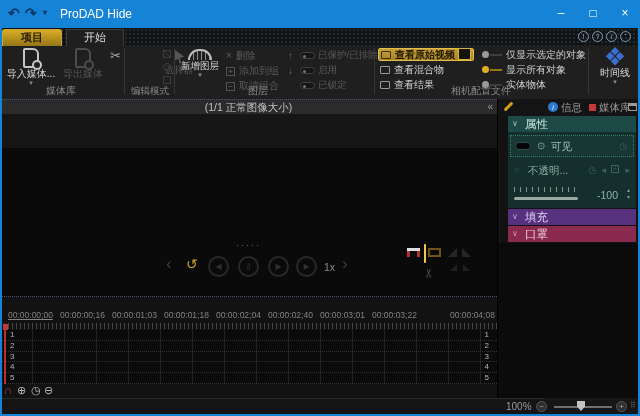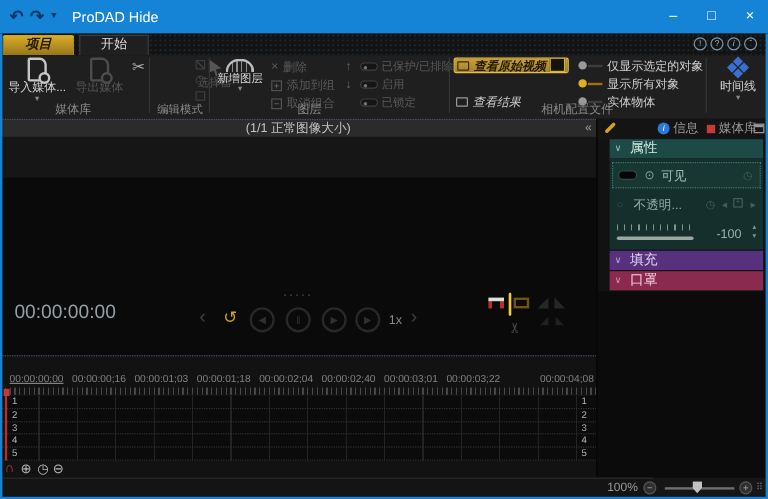--- a/index.html
+++ b/index.html
@@ -9,21 +9,21 @@
   .a{position:absolute;}
   .edge{background:#1583d6;}
   
   .titlebar{left:0;top:0;width:640px;height:28px;background:#1583d6;color:#fff;}
   .tb-ico{color:#0c3766;font-weight:bold;}
   .winbtn{width:26px;text-align:center;color:#fff;font-size:12px;top:6px;}
   
   .tabstrip{left:0;top:28px;width:640px;height:18px;background:#131313;
     background-image:radial-gradient(#1d2c3a 0.8px,transparent 0.8px);background-size:4px 4px;}
   .tab-gold{background:linear-gradient(#d9ad26,#96751a);border:1px solid #c9a43c;border-bottom:none;
-    border-radius:3px 3px 0 0;color:#241b00;font-weight:bold;font-style:italic;}
+    border-radius:3px 3px 0 0;color:#241b00;font-weight:bold;}
   .tab-dark{background:#1f1f1f;border:1px solid #3c3c3c;border-bottom:none;color:#dcdcdc;}
   .qico{width:11px;height:11px;border:1px solid #7d97ad;border-radius:50%;color:#a8bccc;
     font-size:7px;line-height:9px;text-align:center;}
   
   .ribbon{left:0;top:46px;width:640px;height:53px;background:#1f1f1f;}
   .sep{top:2px;width:1px;height:46px;background:#353535;}
   .gl{bottom:1px;font-size:10px;color:#8a8a8a;text-align:center;}
   .bigbtn{top:0;height:46px;display:flex;flex-direction:column;align-items:center;justify-content:flex-start;}
   .blbl{font-size:10px;color:#d6d6d6;white-space:nowrap;line-height:12px;}
   .blbl.dim{color:#565656;}
@@ -35,21 +35,21 @@
   .cursor{width:11px;height:15px;background:#555;clip-path:polygon(0 0,100% 52%,58% 60%,72% 92%,58% 100%,44% 66%,0 78%);}
   .mini{width:8px;height:8px;border:1px solid #3c3c3c;}
   .dome{width:24px;height:11px;border:2px solid #bdbdbd;border-bottom:none;border-radius:12px 12px 0 0;
     background:repeating-linear-gradient(90deg,transparent 0 3px,#8c8c8c 3px 4px);}
   .rrow{display:flex;align-items:center;gap:4px;font-size:10px;color:#5a5a5a;white-space:nowrap;}
   .xico{color:#5f5f5f;font-size:10px;line-height:10px;}
   .box{width:9px;height:9px;border:1px solid #525252;color:#6e6e6e;font-size:8px;line-height:7px;text-align:center;}
   .pill{width:15px;height:7px;border-radius:4px;background:#151515;border:1px solid #404040;position:relative;flex:none;}
   .pill::after{content:"";position:absolute;left:2px;top:1.5px;width:3px;height:3px;border-radius:50%;background:#737373;}
   .mon{width:10px;height:8px;border:1px solid #9a9a9a;border-radius:1px;flex:none;}
-  .vrow{display:flex;align-items:center;gap:4px;font-size:10px;color:#cfcfcf;white-space:nowrap;height:13px;padding:0 2px;font-style:italic;}
+  .vrow{display:flex;align-items:center;gap:4px;font-size:10px;color:#cfcfcf;white-space:nowrap;height:13px;padding:0 2px;}
   .vrow.sel{background:linear-gradient(#c79f35,#a7842a);border:1px solid #e3bd4d;border-radius:2px;color:#221b02;font-weight:bold;}
   .vrow.sel .mon{border-color:#3a2d08;}
   .tog{width:20px;height:9px;display:flex;align-items:center;flex:none;}
   .tog .knob{width:7px;height:7px;border-radius:50%;background:#9a9a9a;flex:none;}
   .tog .bar{flex:1;height:2px;background:#3d3d3d;margin-left:1px;}
   .tog.on .knob{background:#e2ae20;}.tog.on .bar{background:#9a7414;}
   .trow-lbl{display:flex;align-items:center;gap:4px;font-size:10px;color:#cfcfcf;white-space:nowrap;height:13px;}
   .pin4{width:14px;height:14px;transform:rotate(45deg);display:grid;grid-template-columns:6px 6px;grid-template-rows:6px 6px;gap:1px;}
   .pin4 i{background:#3a6fd0;display:block;}
   
@@ -178,20 +178,24 @@
       <span class="pill"></span>
       <span>已锁定</span>
     </div>
     <div class="a gl" style="left:176px;width:164px;">图层</div>
     <div class="a sep" style="left:374px;"></div>
 
     <div class="a vrow sel" style="left:378px;top:2px;width:96px;">
       <span class="mon"></span>
       <span>查看原始视频</span>
     </div>
+    <div class="a vrow" style="left:378px;top:17px;width:96px;">
+      <span class="mon"></span>
+      <span>查看混合物</span>
+    </div>
     <div class="a vrow" style="left:378px;top:32px;width:96px;">
       <span class="mon"></span>
       <span>查看结果</span>
     </div>
     <span class="a" style="left:458px;top:2px;width:13px;height:12px;background:#14120a;border:1px solid #d6b334;"></span>
     <div class="a trow-lbl" style="left:482px;top:2px;">
       <span class="tog">
           <span class="knob"></span>
           <span class="bar"></span>
         </span>
@@ -227,21 +231,20 @@
   </div>
 
   <div class="a phead">
     <span>(1/1 正常图像大小)</span>
     <span class="a" style="right:4px;top:0;color:#9a9a9a;font-size:10px;">«</span>
   </div>
 
 
   <div class="a canvas">
     <span class="a" style="left:0;right:0;top:92px;text-align:center;color:#6a6a6a;font-size:9px;letter-spacing:2px;">·····</span>
-    <span class="a" style="left:12px;top:104px;font-size:16px;color:#97a0a6;">00:00:00:00</span>
     <span class="a" style="left:166px;top:106px;font-size:17px;color:#3c3c3c;">‹</span>
     <span class="a" style="left:186px;top:108px;font-size:14px;color:#c9a227;">↺</span>
     <span class="a circ" style="left:208px;top:108px;">◀</span>
     <span class="a circ" style="left:238px;top:108px;font-size:9px;">‖</span>
     <span class="a circ" style="left:268px;top:108px;">▶</span>
     <span class="a circ" style="left:296px;top:108px;">▶</span>
     <span class="a" style="left:324px;top:113px;font-size:10.5px;color:#8a8a8a;">1x</span>
     <span class="a" style="left:342px;top:106px;font-size:17px;color:#3c3c3c;">›</span>
     <span class="a redb" style="left:407px;top:100px;"></span>
     <span class="a yelb" style="left:424px;top:97px;"></span>

